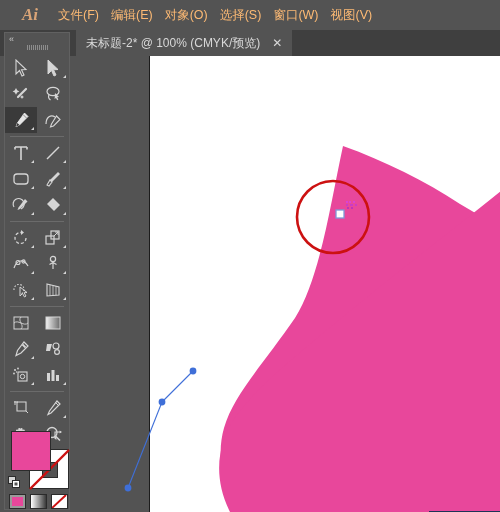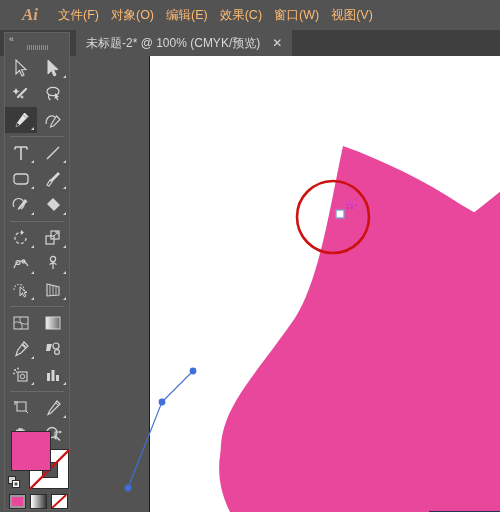--- a/index.html
+++ b/index.html
@@ -236,23 +236,23 @@
   }
 </style>
 </head>
 <body>
 
 <div id="app">
 
   <div id="menubar">
     <div id="ai-logo">Ai</div>
     <div class="menu-item">文件(F)</div>
+    <div class="menu-item">编辑(E)</div>
     <div class="menu-item">对象(O)</div>
-    <div class="menu-item">编辑(E)</div>
-    <div class="menu-item">效果(C)</div>
+    <div class="menu-item">选择(S)</div>
     <div class="menu-item">窗口(W)</div>
     <div class="menu-item">视图(V)</div>
   </div>
 
   <div id="tabbar">
     <div id="doc-tab">
       <span id="doc-tab-label">未标题-2* @ 100% (CMYK/预览)</span>
       <span id="doc-tab-close">✕</span>
     </div>
   </div>

